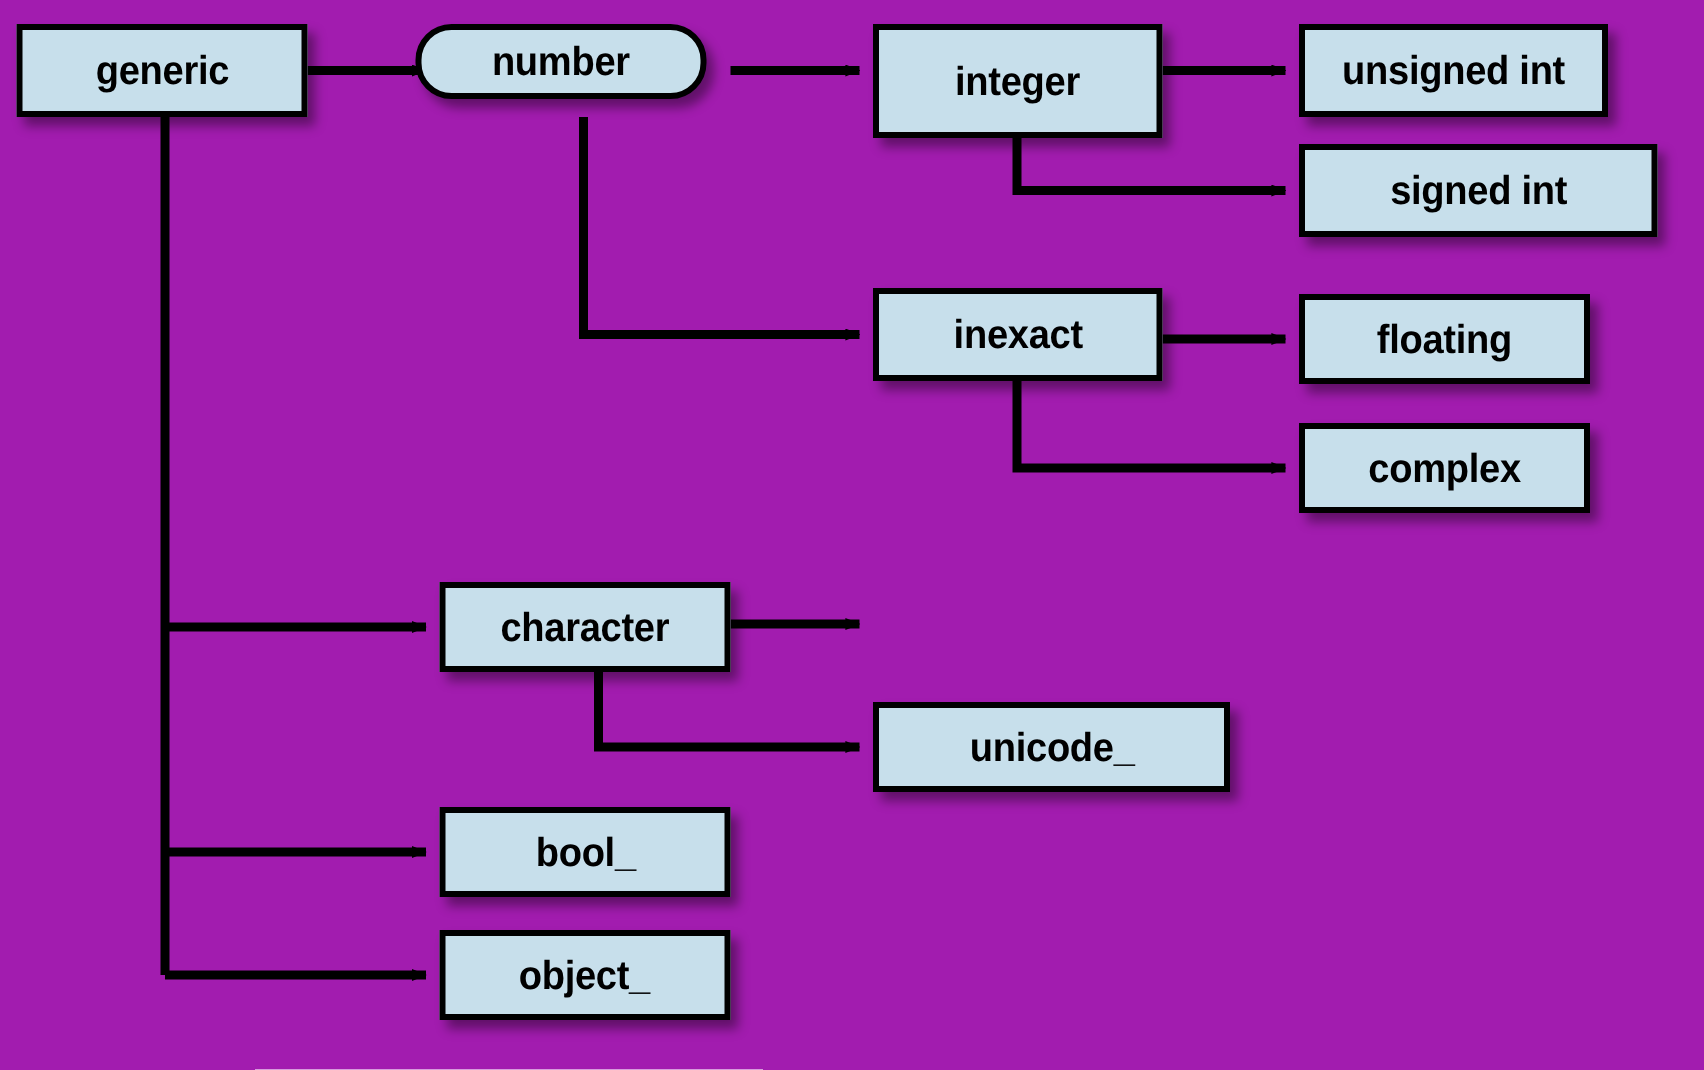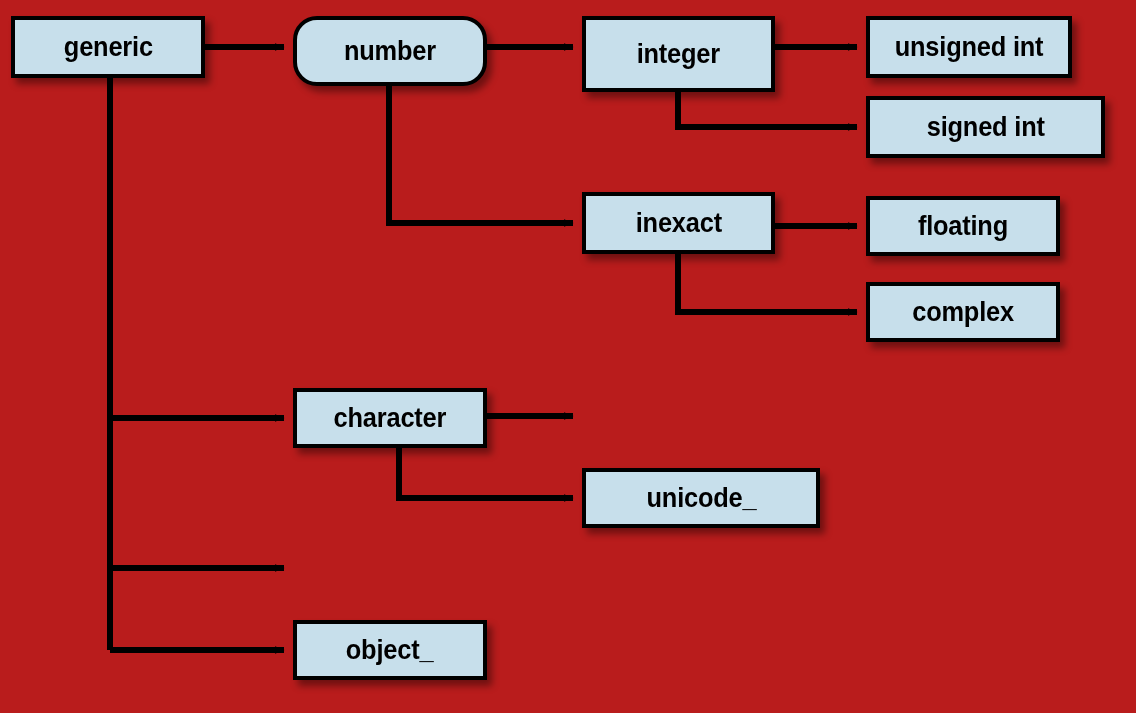--- a/index.html
+++ b/index.html
@@ -8,21 +8,21 @@
     padding: 0;
     background: #ffffff;
   }
   body {
     font-family: "Liberation Sans", sans-serif;
   }
   #diagram-root {
     position: relative;
     width: 1136px;
     height: 713px;
-    background: #b91c1c;
+    background: #a21caf;
     overflow: hidden;
   }
   #edge-layer {
     position: absolute;
     left: 0;
     top: 0;
     width: 1136px;
     height: 713px;
   }
   #node-layer {
@@ -96,21 +96,21 @@
 
     </g>
   </svg>
 
   <div id="node-layer">
 
     <div class="node" style="left:11px; top:16px; width:194px; height:62px;">
       <span class="node-label">generic</span>
     </div>
 
-    <div class="node" style="left:293px; top:16px; width:194px; height:70px;border-radius:24px;">
+    <div class="node" style="left:277px; top:16px; width:194px; height:50px;border-radius:24px;">
       <span class="node-label">number</span>
     </div>
 
     <div class="node" style="left:582px; top:16px; width:193px; height:76px;">
       <span class="node-label">integer</span>
     </div>
 
     <div class="node" style="left:866px; top:16px; width:206px; height:62px;">
       <span class="node-label">unsigned int</span>
     </div>
@@ -133,19 +133,22 @@
 
     <div class="node" style="left:293px; top:388px; width:194px; height:60px;">
       <span class="node-label">character</span>
     </div>
 
 
     <div class="node" style="left:582px; top:468px; width:238px; height:60px;">
       <span class="node-label">unicode_</span>
     </div>
 
+    <div class="node" style="left:293px; top:538px; width:194px; height:60px;">
+      <span class="node-label">bool_</span>
+    </div>
 
     <div class="node" style="left:293px; top:620px; width:194px; height:60px;">
       <span class="node-label">object_</span>
     </div>
 
   </div>
 </div>
 
 </body></html>

